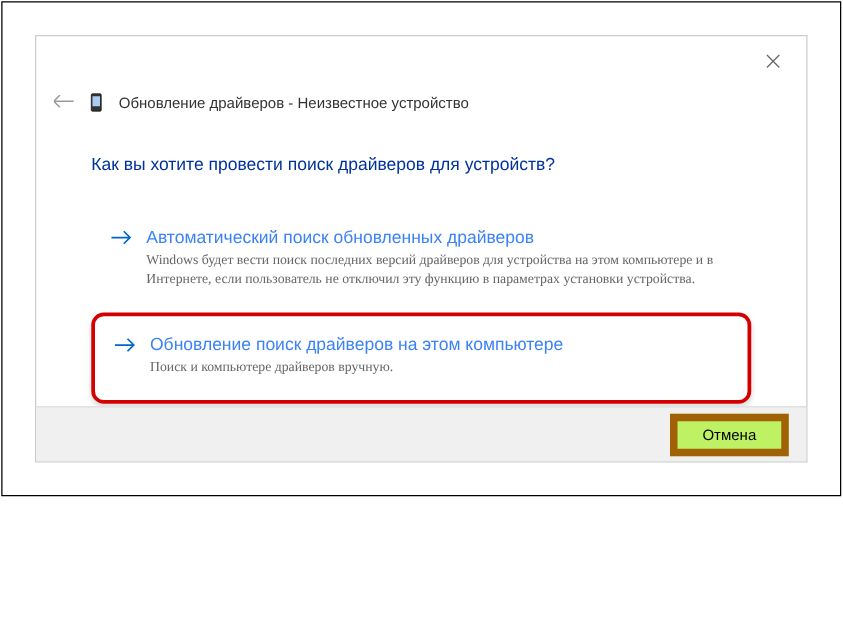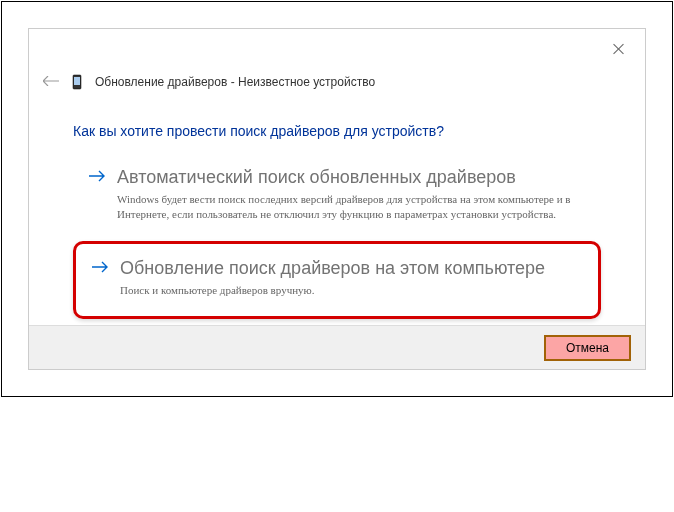--- a/index.html
+++ b/index.html
@@ -76,41 +76,41 @@
     }
     .content {
       position: absolute;
       top: 94px;
       left: 44px;
       right: 44px;
     }
     .question {
       color: #003399;
       font-size: 14px;
-      margin-bottom: 18px;
+      margin-bottom: 32px;
     }
     .option {
       display: flex;
       align-items: flex-start;
       gap: 10px;
       padding: 10px 16px 14px 16px;
       cursor: pointer;
       margin-bottom: 4px;
     }
     .option-arrow {
       flex-shrink: 0;
       margin-top: 2px;
     }
     .option-arrow svg { display: block; }
     .option-body {
       flex: 1;
     }
     .option-title {
-      color: #737373;
-      font-size: 18px;
+      color: #3b82f6;
+      font-size: 14px;
       margin-bottom: 4px;
     }
     .option-desc {
       color: #666;
       font-size: 11px;
       line-height: 1.4;
       font-family: Liberation Serif, serif;
     }
     .option-highlighted {
       border: 3px solid #d40000;
@@ -125,22 +125,22 @@
       right: 0;
       height: 44px;
       background: #f0f0f0;
       border-top: 1px solid #ddd;
       display: flex;
       justify-content: flex-end;
       align-items: center;
       padding-right: 14px;
     }
     .cancel-btn {
-      background: #fca5a5;
-      border: 2px solid #a16207;
+      background: #bef264;
+      border: 6px solid #a16207;
       padding: 4px 20px;
       font-size: 12px;
       font-family: inherit;
       cursor: pointer;
       min-width: 86px;
     }
   </style>
 </head>
 <body>
 

